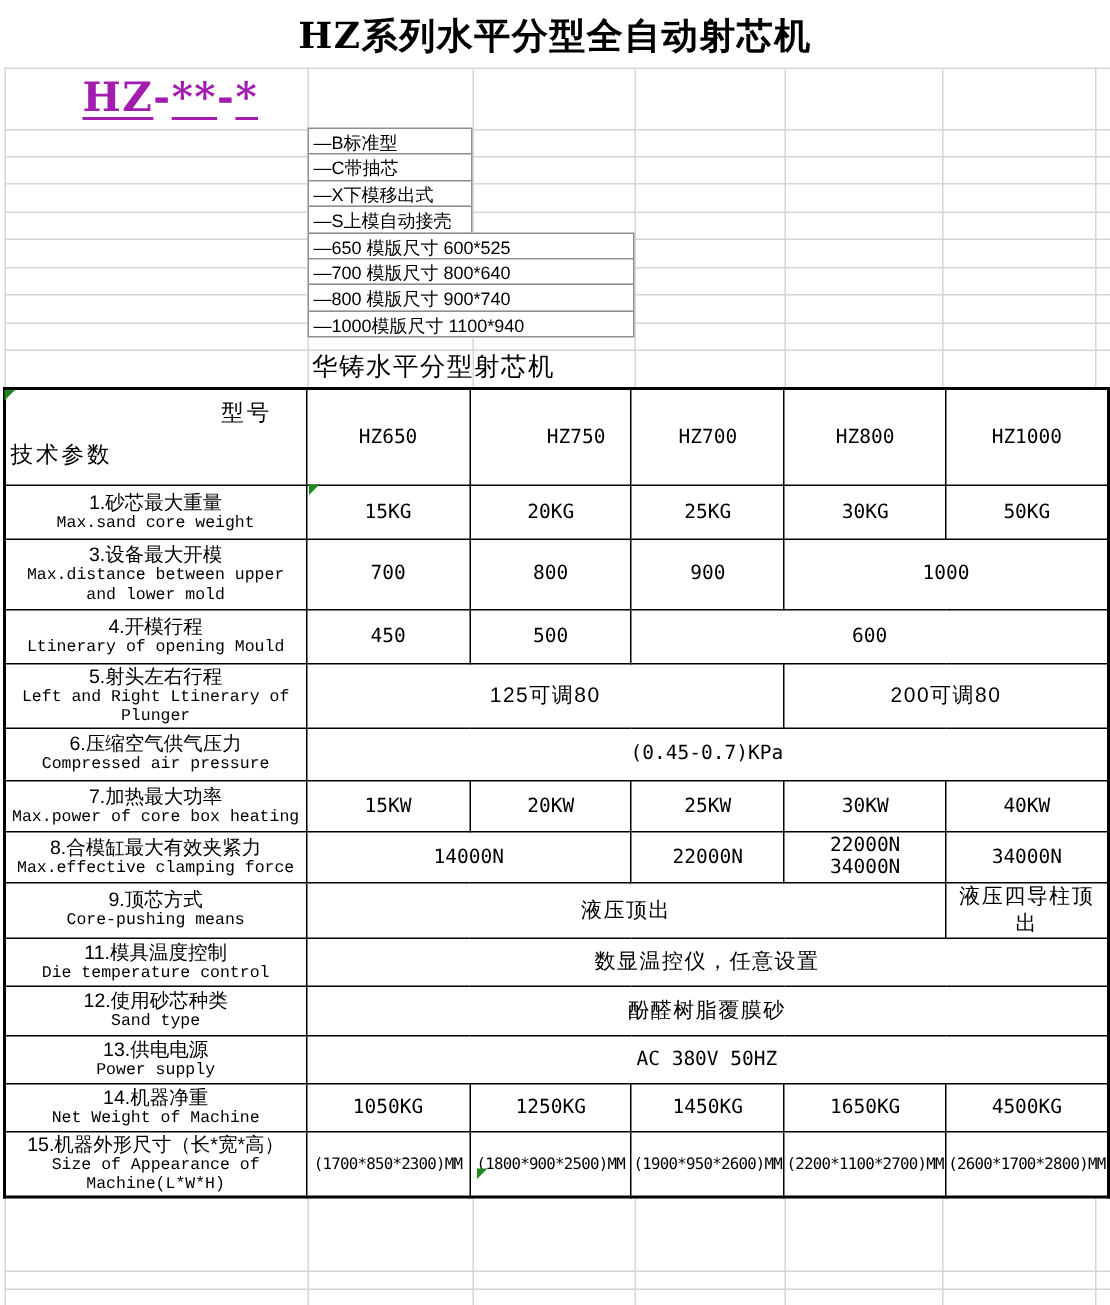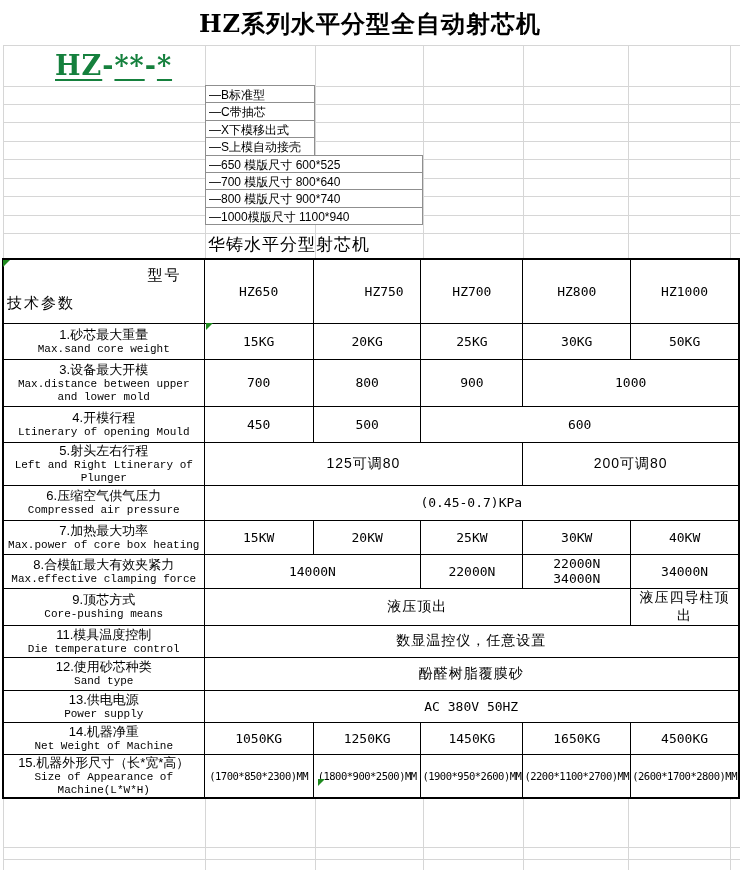--- a/index.html
+++ b/index.html
@@ -4,21 +4,21 @@
 <style>
   html,body{margin:0;padding:0;background:#fff;}
   .page{position:relative;width:740px;height:870px;background:#ffffff;overflow:hidden;
         font-family:"Liberation Sans",sans-serif;color:#111;}
   .gridline{position:absolute;background:#d6d6d6;}
   .page-title{position:absolute;left:0;top:8px;width:740px;text-align:center;margin:0;
               font-family:"DejaVu Serif","Liberation Serif",serif;font-weight:bold;
               font-size:24px;color:#000;letter-spacing:1px;}
   .model-code{position:absolute;left:55px;top:50px;
               font-family:"DejaVu Serif","Liberation Serif",serif;font-weight:bold;
-              font-size:27px;color:#15803d;letter-spacing:1px;}
+              font-size:27px;color:#a21caf;letter-spacing:1px;}
   .model-code .u{text-decoration:underline;text-underline-offset:4px;}
   .options{position:absolute;left:205px;top:86px;}
   .option-row{box-sizing:border-box;border:1px solid #8f8f8f;margin-top:-1px;background:#fff;
               font-size:12px;line-height:17px;padding:1px 0 0 3px;color:#000;white-space:nowrap;}
   .subtitle{position:absolute;left:208px;top:233px;font-size:17px;color:#000;letter-spacing:1px;}
   table.spec{position:absolute;left:2px;top:258px;border-collapse:collapse;table-layout:fixed;
              background:#fff;border:2px solid #000;}
   table.spec td{box-sizing:border-box;border:1px solid #000;padding:0 2px;vertical-align:middle;
                 text-align:center;font-size:13px;color:#000;overflow:hidden;}
   td.labelcell{text-align:left;padding-left:3px;}

